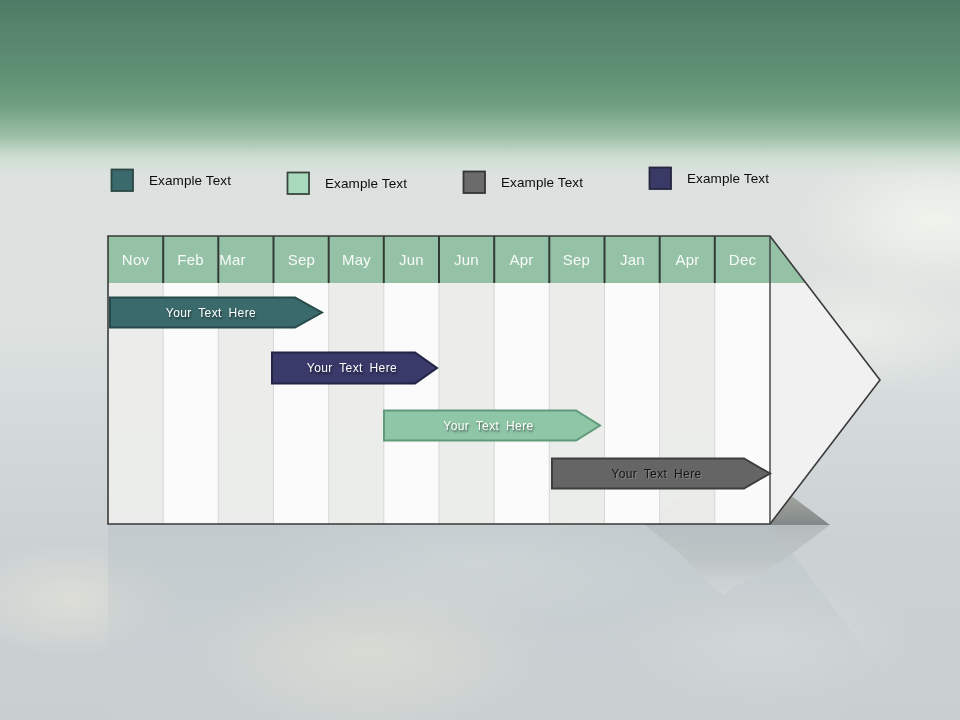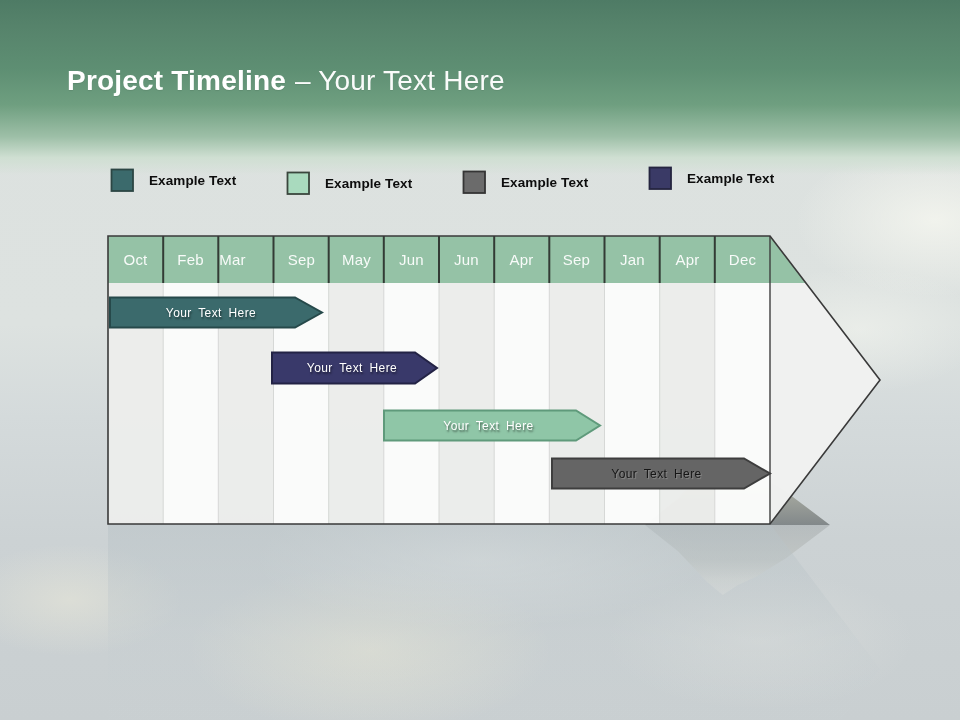--- a/index.html
+++ b/index.html
@@ -34,21 +34,21 @@
   }
   .title{
     position:absolute;left:67px;top:61px;z-index:3;margin:0;
     font-size:28px;line-height:40px;color:#ffffff;white-space:nowrap;letter-spacing:.2px;
     text-shadow:0 1px 1px rgba(0,0,0,.08);
   }
   .title .t-bold{font-weight:bold;}
   .title .t-light{font-weight:normal;margin-left:9px;opacity:.97;}
   .legend-item{position:absolute;z-index:3;display:flex;align-items:center;gap:14px;}
   .legend-item .swatch{display:block;flex:0 0 auto;}
-  .legend-item .label{font-size:13.5px;font-weight:bold;color:#0d0d0d;letter-spacing:.1px;white-space:nowrap;}
+  .legend-item .label{font-size:13.5px;font-weight:normal;color:#0d0d0d;letter-spacing:.1px;white-space:nowrap;}
   .li-1{left:110px;top:168px;}
   .li-2{left:286px;top:171px;}
   .li-3{left:462px;top:170px;}
   .li-4{left:648px;top:166px;}
   .reflection{
     position:absolute;left:107px;top:524px;width:780px;height:290px;z-index:1;
     clip-path:polygon(1px 0,663px 0,773px 145px,663px 290px,1px 290px);
     background:linear-gradient(180deg,rgba(184,194,198,.5) 0%,rgba(197,205,208,.28) 40%,rgba(203,210,212,.12) 65%,rgba(205,212,214,0) 90%);
   }
   .timeline{position:absolute;left:107px;top:235px;width:780px;height:292px;z-index:2;}
@@ -74,23 +74,20 @@
 </head>
 <body>
 
 <div class="slide">
 
   <div class="clouds"></div>
   <div class="mountain"></div>
   <div class="mountain-reflection"></div>
   <div class="header-band"></div>
 
-  <h1 class="title">
-    <span class="t-bold">Project Timeline</span><span class="t-light">– Your Text Here</span>
-  </h1>
 
   <div class="legend-item li-1">
     <svg class="swatch" width="25" height="25" viewBox="0 0 25 25">
         <rect x="1.5" y="1.5" width="21.5" height="21.5" stroke-width="1.8" fill="#3b6a6c" stroke="#2c4644"></rect>
       </svg>
     <span class="label">Example Text</span>
   </div>
   <div class="legend-item li-2">
     <svg class="swatch" width="25" height="25" viewBox="0 0 25 25">
         <rect x="1.5" y="1.5" width="21.5" height="21.5" stroke-width="1.8" fill="#a9dabe" stroke="#3a463d"></rect>
@@ -160,21 +157,21 @@
           <line x1="497.5" y1="48" x2="497.5" y2="289"></line>
             <line x1="552.7" y1="48" x2="552.7" y2="289"></line>
           <line x1="607.8" y1="48" x2="607.8" y2="289"></line>
         </g>
         <line x1="663" y1="1" x2="663" y2="289" stroke="#3e3e3e" stroke-width="1.4"></line>
       </g>
       <polygon points="1,1 663,1 773,145 663,289 1,289" fill="none" stroke="#3a3a3a" stroke-width="1.6"></polygon>
     </svg>
 
     <div class="months">
-      <span style="left:1px">Oct</span>
+      <span style="left:1px">Nov</span>
       <span style="left:56px">Feb</span>
       <span style="left:98px">Mar</span>
       <span style="left:167px">Sep</span>
       <span style="left:222px">May</span>
       <span style="left:277px">Jun</span>
       <span style="left:332px">Jun</span>
       <span style="left:387px">Apr</span>
       <span style="left:442px">Sep</span>
       <span style="left:498px">Jan</span>
       <span style="left:553px">Apr</span>

